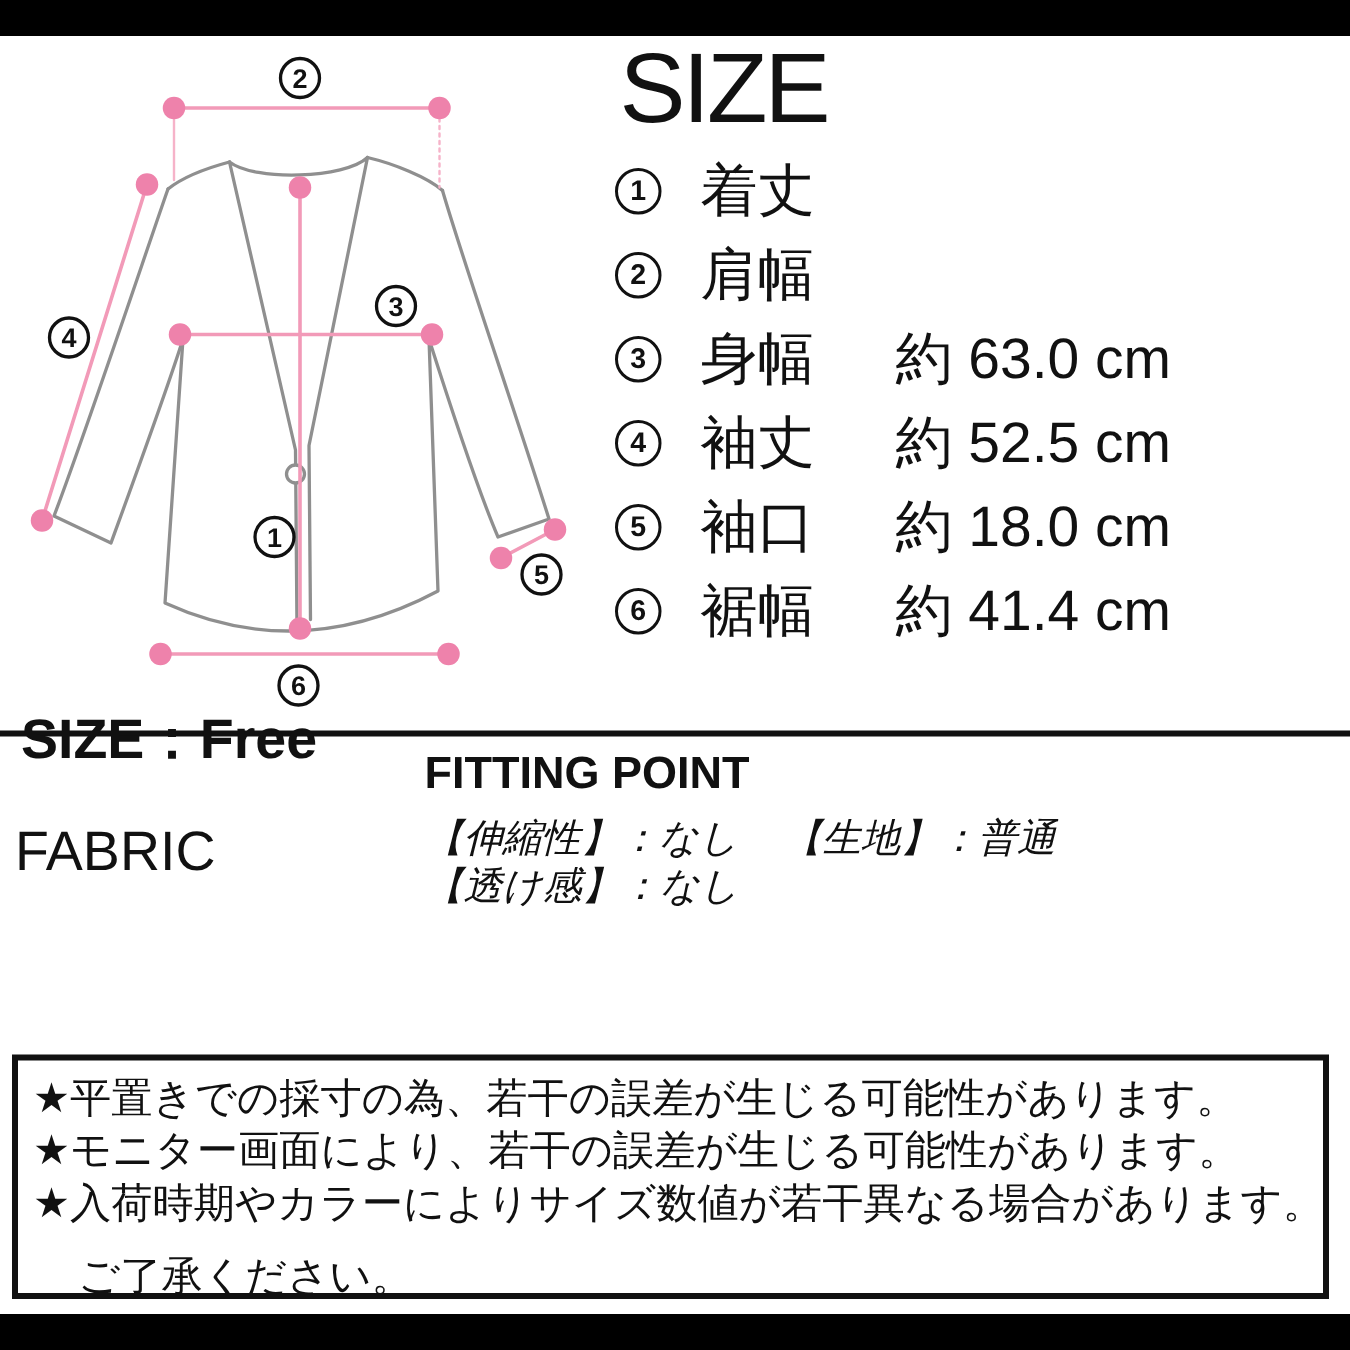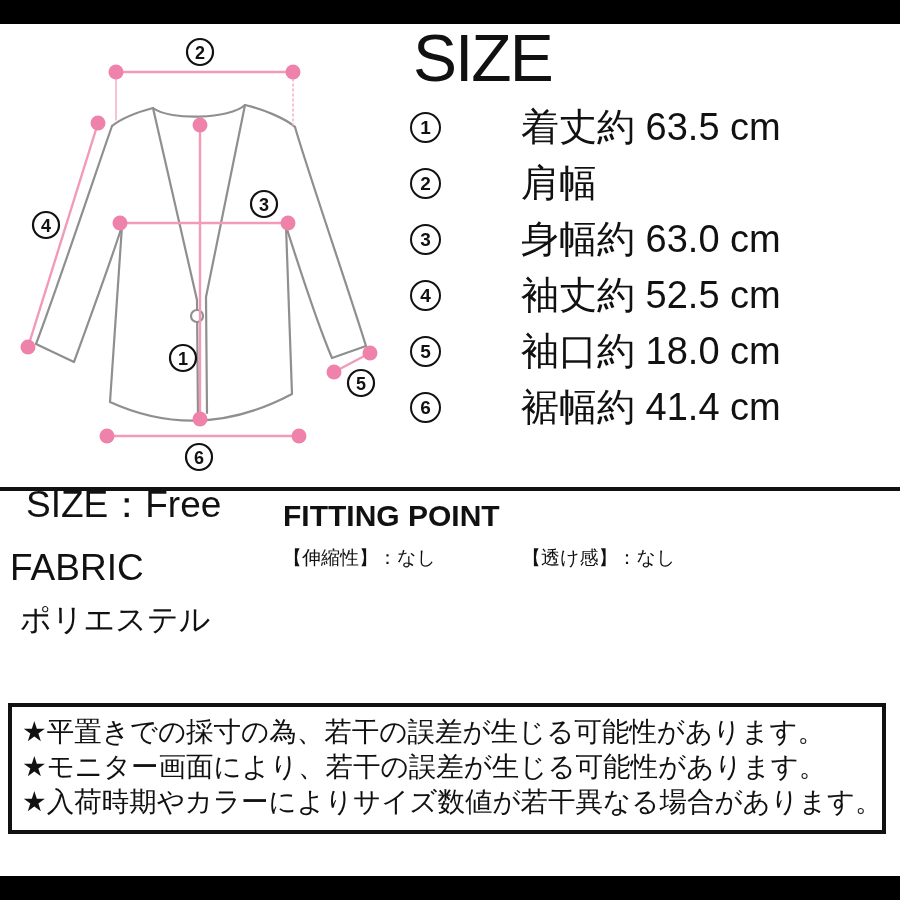--- a/index.html
+++ b/index.html
@@ -12,34 +12,34 @@
   .diagram{position:absolute;left:0;top:24px;}
 
   .size-title{position:absolute;left:366px;top:20px;font-size:66px;font-weight:normal;letter-spacing:-2px;margin-left:47px;}
 
   .size-rows{position:absolute;left:410px;top:99px;}
   .size-row{height:56px;display:flex;align-items:center;font-size:38px;white-space:nowrap;}
   .circ{width:27px;height:27px;border:2.5px solid #111;border-radius:50%;
         display:inline-flex;align-items:center;justify-content:center;
         font-size:19px;font-weight:bold;flex:0 0 auto;line-height:1;}
   .size-row .circ{margin-right:26px;}
-  .m-label{display:inline-block;width:130px;text-align:right;}
+  .m-label{display:inline-block;width:130px;}
 
   .divider{position:absolute;left:0;top:487px;width:900px;height:4px;background:#111;}
 
-  .size-free{position:absolute;left:14px;top:480px;font-size:37px;font-weight:normal;white-space:nowrap;margin-left:12px;}
+  .size-free{position:absolute;left:14px;top:468px;font-size:37px;font-weight:bold;white-space:nowrap;}
   .fabric-label{position:absolute;left:10px;top:547px;font-size:37px;font-weight:normal;white-space:nowrap;}
   .fabric-value{position:absolute;left:20px;top:599px;font-size:31px;white-space:nowrap;}
 
   .fitting-title{position:absolute;left:283px;top:499px;font-size:30px;font-weight:bold;white-space:nowrap;}
   .fitting-grid{position:absolute;left:283px;top:542px;display:grid;
                 grid-template-columns:239px auto;
-                font-size:19px;line-height:32px;white-space:nowrap;}
+                font-size:26px;line-height:32px;white-space:nowrap;font-style:italic;}
 
-  .notes{position:absolute;left:8px;top:703px;width:878px;height:131px;border:4px solid #111;
+  .notes{position:absolute;left:8px;top:703px;width:878px;height:163px;border:4px solid #111;
          box-sizing:border-box;padding:7px 10px 0 10px;font-size:27.5px;line-height:35px;overflow:hidden;}
   .notes .line{white-space:nowrap;}
   .notes .line.indent{padding-left:30px;margin-top:14px;}
 </style>
 </head>
 <body>
 
 <div class="stage">
   <div class="bar top"></div>
 
@@ -109,21 +109,20 @@
       </g>
     </g>
   </svg>
 
   <div class="size-title">SIZE</div>
 
   <div class="size-rows">
     <div class="size-row">
       <span class="circ">1</span>
       <span class="m-label">着丈</span>
-      <span class="m-value">約 63.5 cm</span>
     </div>
     <div class="size-row">
       <span class="circ">2</span>
       <span class="m-label">肩幅</span>
     </div>
     <div class="size-row">
       <span class="circ">3</span>
       <span class="m-label">身幅</span>
       <span class="m-value">約 63.0 cm</span>
     </div>
@@ -141,25 +140,25 @@
       <span class="circ">6</span>
       <span class="m-label">裾幅</span>
       <span class="m-value">約 41.4 cm</span>
     </div>
   </div>
 
   <div class="divider"></div>
 
   <div class="size-free">SIZE：Free</div>
   <div class="fabric-label">FABRIC</div>
-  <div class="fabric-value">ポリエステル</div>
 
   <div class="fitting-title">FITTING POINT</div>
   <div class="fitting-grid">
     <span>【伸縮性】：なし</span>
+    <span>【生地】：普通</span>
     <span>【透け感】：なし</span>
   </div>
 
   <div class="notes">
     <div class="line">★平置きでの採寸の為、若干の誤差が生じる可能性があります。</div>
     <div class="line">★モニター画面により、若干の誤差が生じる可能性があります。</div>
     <div class="line">★入荷時期やカラーによりサイズ数値が若干異なる場合があります。</div>
     <div class="line indent">ご了承ください。</div>
   </div>
 

